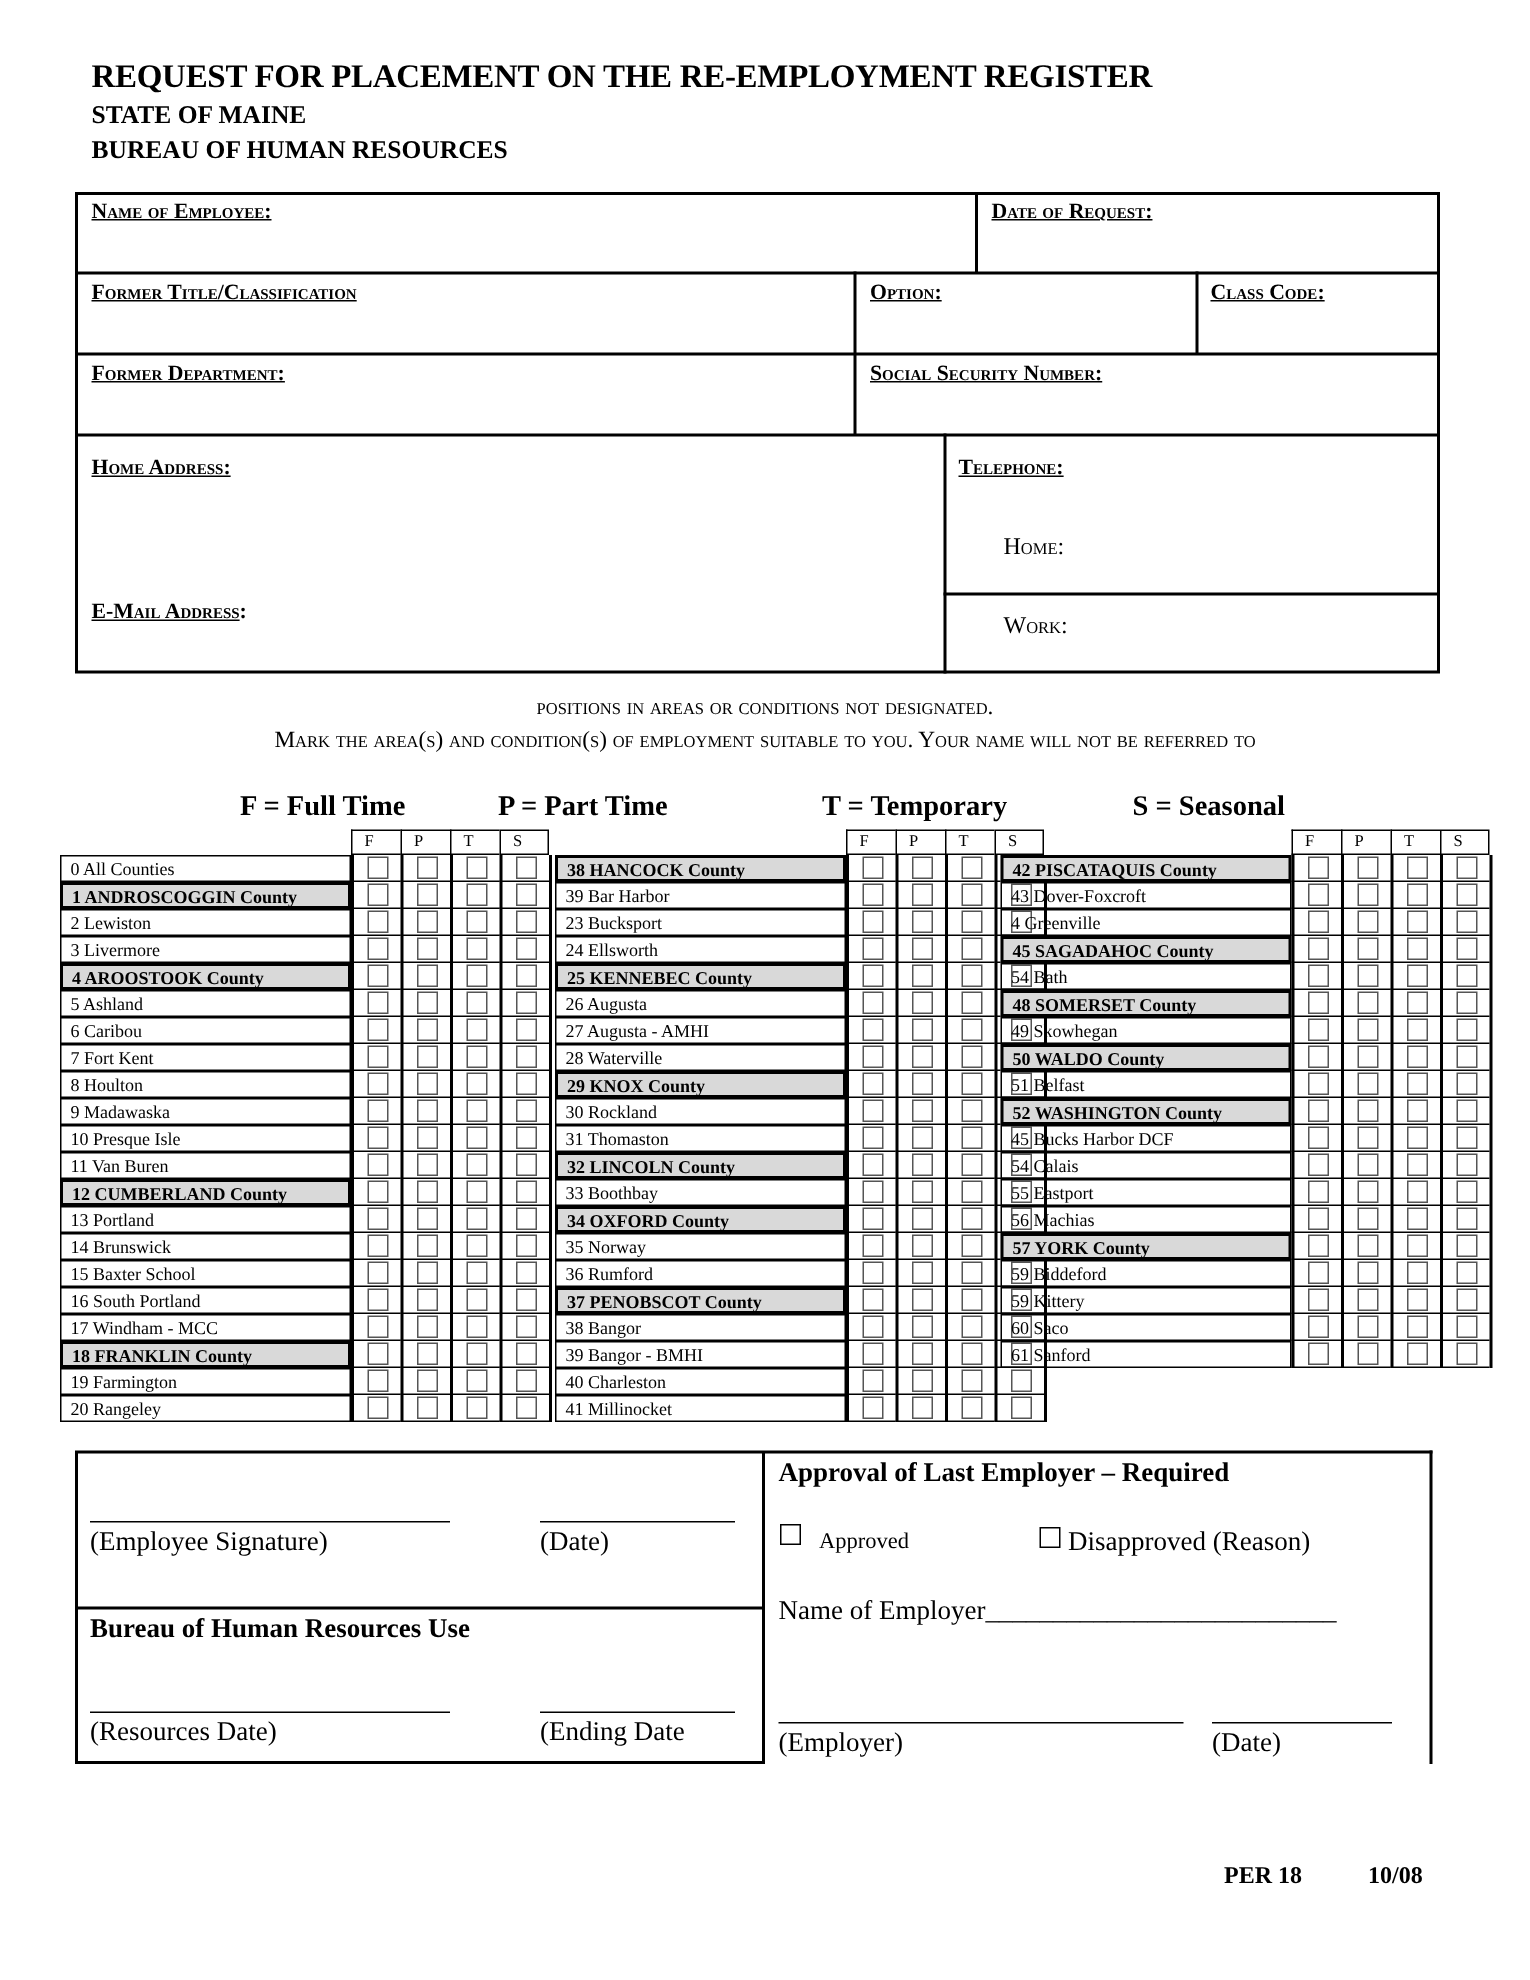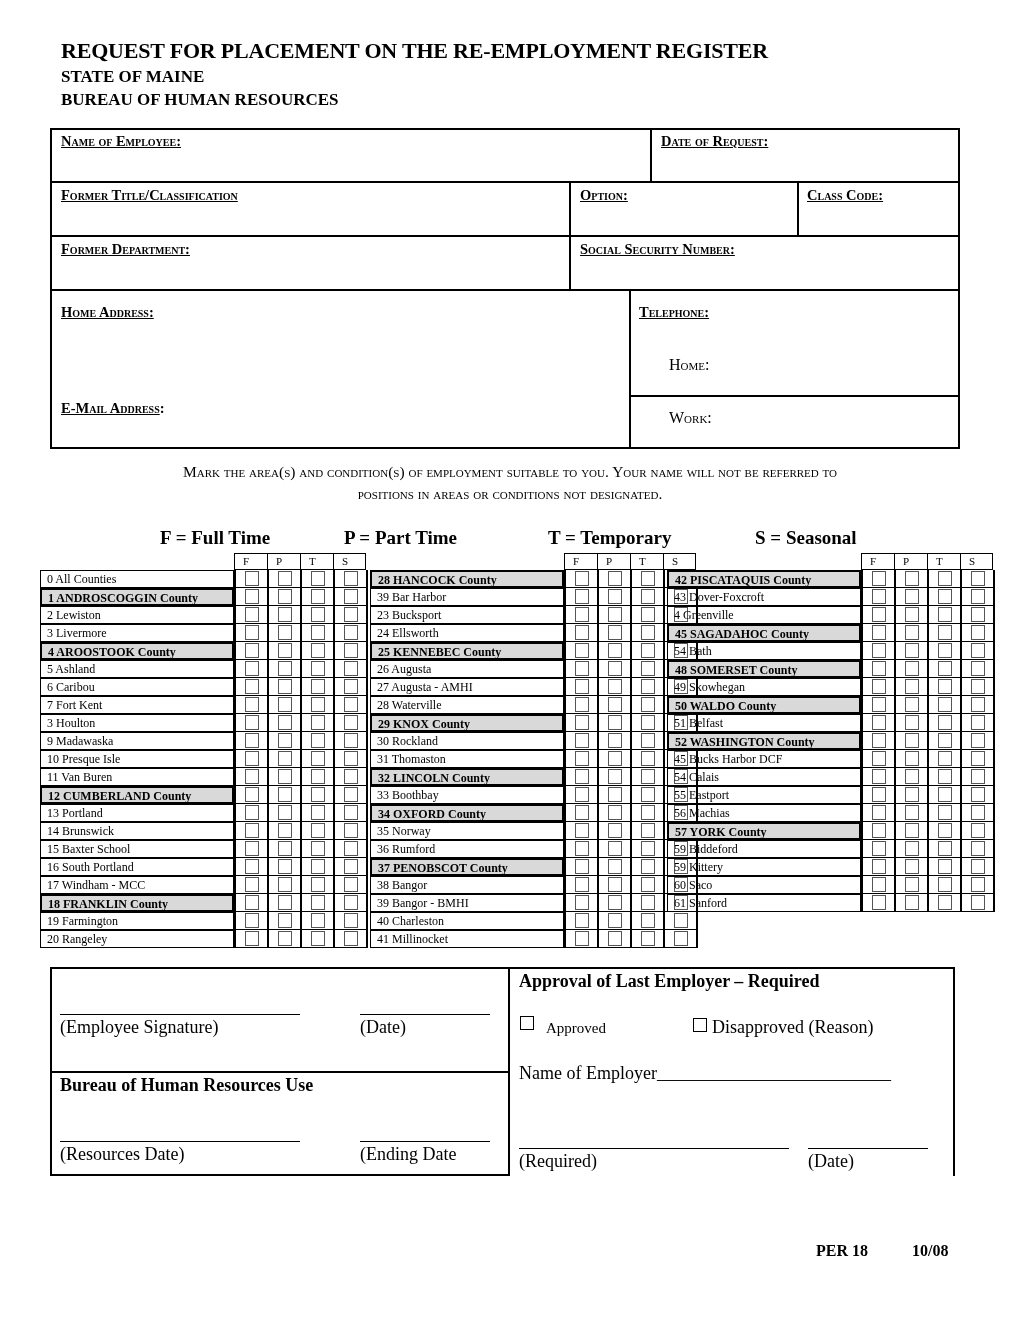--- a/index.html
+++ b/index.html
@@ -66,26 +66,26 @@
   <div class="lbl" style="left:61px; top:304px;">Home Address:</div>
   <div class="lbl" style="left:639px; top:304px;">Telephone:</div>
   <div class="lbl-plain" style="left:669px; top:356px;">Home:</div>
   <div class="lbl-plain" style="left:669px; top:409px;">Work:</div>
   <div style="position:absolute; left:61px; top:400px; font-size:14.5px; font-weight:bold; font-variant:small-caps;">
     <span style="text-decoration:underline;">E-Mail Address</span><span>:</span>
   </div>
 </div>
 
 <div class="instr">
+  <div>positions in areas or conditions not designated.</div>
   <div>Mark the area(s) and condition(s) of employment suitable to you.  Your name will not be referred to</div>
-  <div>positions in areas or conditions not designated.</div>
 </div>
 
 <div class="legend" style="left:160px;">F = Full Time</div>
-<div class="legend" style="left:344px;">P = Part Time</div>
+<div class="legend" style="left:332px;">P = Part Time</div>
 <div class="legend" style="left:548px;">T = Temporary</div>
 <div class="legend" style="left:755px;">S = Seasonal</div>
 
 <div id="col1" class="col" style="left:40px;">
     <div class="hdr-row" style="left: 0px; top: 0px;">
       <div class="hdr-cell" style="left: 194px;">F</div>
       <div class="hdr-cell" style="left: 227px;">P</div>
       <div class="hdr-cell" style="left: 260px;">T</div>
       <div class="hdr-cell" style="left: 293px; border-right: 1px solid rgb(0, 0, 0);">S</div>
     </div>
@@ -211,21 +211,21 @@
       </div>
       <div class="cb-cell" style="left: 260px;">
         <div class="cb"></div>
       </div>
       <div class="cb-cell" style="left: 293px;">
         <div class="cb"></div>
       </div>
       <div class="row-end" style="left: 326px;"></div>
     </div>
     <div class="row" style="left: 0px; top: 161px;">
-      <div class="name-cell">3 Houlton</div>
+      <div class="name-cell">8 Houlton</div>
       <div class="cb-cell" style="left: 194px;">
         <div class="cb"></div>
       </div>
       <div class="cb-cell" style="left: 227px;">
         <div class="cb"></div>
       </div>
       <div class="cb-cell" style="left: 260px;">
         <div class="cb"></div>
       </div>
       <div class="cb-cell" style="left: 293px;">
@@ -427,21 +427,21 @@
     </div>
   </div>
 <div id="col2" class="col" style="left:370px;">
     <div class="hdr-row" style="left: 0px; top: 0px;">
       <div class="hdr-cell" style="left: 194px;">F</div>
       <div class="hdr-cell" style="left: 227px;">P</div>
       <div class="hdr-cell" style="left: 260px;">T</div>
       <div class="hdr-cell" style="left: 293px; border-right: 1px solid rgb(0, 0, 0);">S</div>
     </div>
     <div class="row" style="left: 0px; top: 17px;">
-      <div class="name-cell county">28 HANCOCK County</div>
+      <div class="name-cell county">38 HANCOCK County</div>
       <div class="cb-cell" style="left: 194px;">
         <div class="cb"></div>
       </div>
       <div class="cb-cell" style="left: 227px;">
         <div class="cb"></div>
       </div>
       <div class="cb-cell" style="left: 260px;">
         <div class="cb"></div>
       </div>
       <div class="cb-cell" style="left: 293px;">
@@ -1104,18 +1104,18 @@
 
   <div class="small-cb" style="left:520px; top:1016px;"></div>
   <div class="abs" style="left:546px; top:1020px; font-size:15px;">Approved</div>
   <div class="small-cb" style="left:693px; top:1018px;"></div>
   <div class="sig-text" style="left:712px; top:1017px;">Disapproved (Reason)</div>
 
   <div class="sig-text" style="left:519px; top:1063px;"><span>Name of Employer</span><span>__________________________</span></div>
 
   <div class="sig-line" style="left:519px; top:1148px; width:270px;"></div>
   <div class="sig-line" style="left:808px; top:1148px; width:120px;"></div>
-  <div class="sig-text" style="left:519px; top:1151px;">(Required)</div>
+  <div class="sig-text" style="left:519px; top:1151px;">(Employer)</div>
   <div class="sig-text" style="left:808px; top:1151px;">(Date)</div>
 </div>
 
 <div class="footer" style="left:816px;">PER 18</div>
 <div class="footer" style="left:912px;">10/08</div>
 
 </body></html>

